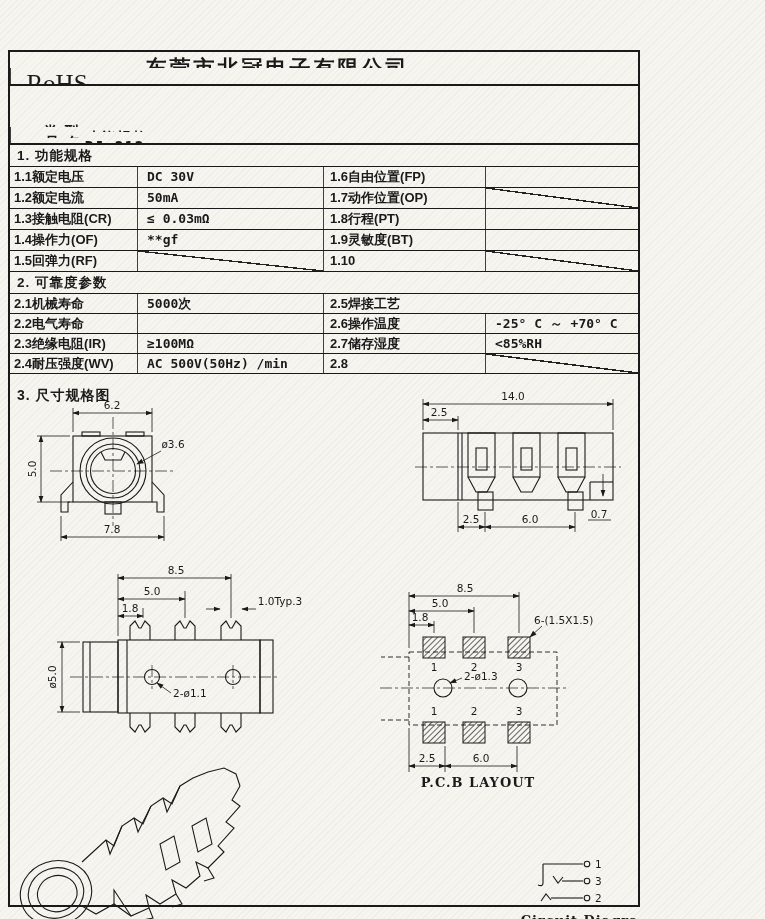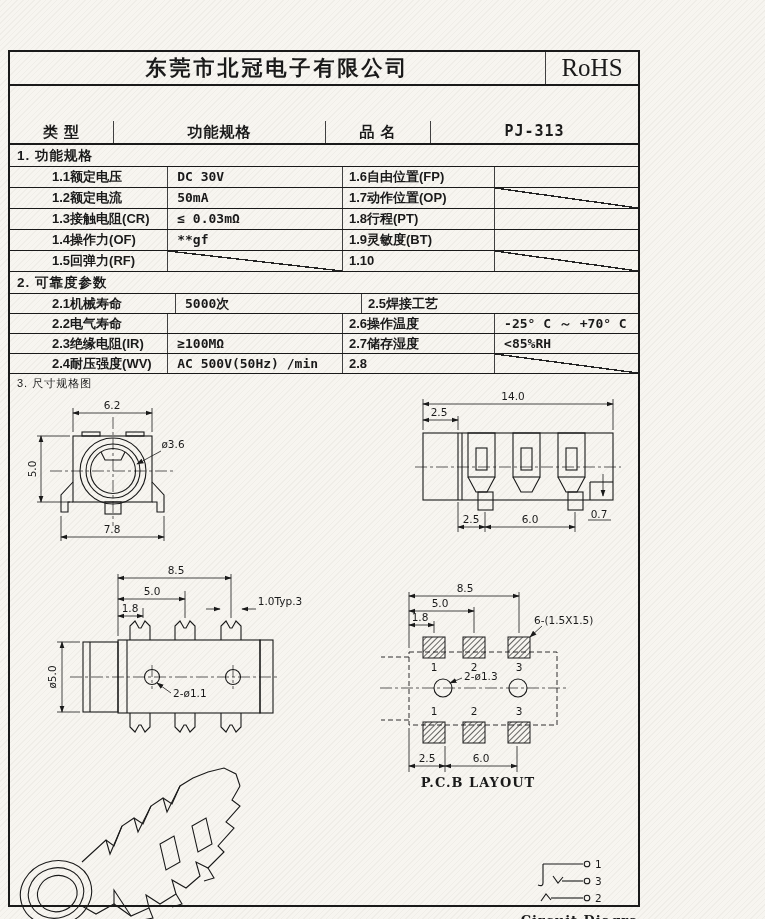--- a/index.html
+++ b/index.html
@@ -10,22 +10,22 @@
     background:
       repeating-linear-gradient(135deg, rgba(110,105,90,0.055) 0 1px, transparent 1px 4px),
       #f7f5f0;
     position:relative; overflow:hidden;
   }
   .frame{
     position:absolute; left:8px; top:50px; width:632px; height:857px;
     border:2px solid #1a1a1a;
   }
   .row{ display:flex; width:628px; }
-  .bb1{ border-bottom:1px solid #1a1a1a;padding-left:38px; }
-  .bb2{ border-bottom:2px solid #1a1a1a; }
+  .bb1{ border-bottom:1px solid #1a1a1a; }
+  .bb2{ border-bottom:2px solid #1a1a1a;flex-direction:column; }
   .c{ height:100%; overflow:hidden; white-space:nowrap; }
   .c + .c{ border-left:1px solid #404040; }
 
   
   .r-company{ height:34px; }
   .company-cell{ width:535px; text-align:center; line-height:32px;
     font-size:21px; font-weight:bold; letter-spacing:3px; }
   .rohs-cell{ width:93px; text-align:center; line-height:32px;
     font-family:"Liberation Serif",serif; font-size:25px; }
 
@@ -46,21 +46,21 @@
   .cc{ width:162px; font-weight:bold; padding-left:6px; }
   .cd{ width:153px; padding-left:9px; font-family:"DejaVu Sans Mono",monospace; font-weight:bold; font-size:12.5px; }
   .diag{
     background-image:linear-gradient(to top right,
       transparent calc(50% - 0.7px), #222 calc(50% - 0.7px),
       #222 calc(50% + 0.7px), transparent calc(50% + 0.7px));
   }
 
   
   .drawing-area{ position:relative; width:628px; height:565px; }
-  .sec3-label{ position:absolute; left:7px; top:2px; font-size:11px; font-weight:normal; letter-spacing:1px; }
+  .sec3-label{ position:absolute; left:7px; top:13px; font-size:14px; font-weight:bold; letter-spacing:1px; }
   svg text{ font-family:"DejaVu Sans",sans-serif; font-size:10.5px; fill:#1a1a1a; }
   svg text.big{ font-family:"DejaVu Serif",serif; font-size:13px; letter-spacing:1px; font-weight:bold; }
   .ln{ stroke:#1a1a1a; stroke-width:1.1; fill:none; }
   .dim{ stroke:#1a1a1a; stroke-width:0.8; fill:none; }
   .cl{ stroke:#1a1a1a; stroke-width:0.7; fill:none; stroke-dasharray:12 3 3 3; }
   .dsh{ stroke:#1a1a1a; stroke-width:0.9; fill:none; stroke-dasharray:5 3; }
   .pad{ stroke:#1a1a1a; stroke-width:1; }
 </style>
 </head>
 <body>

